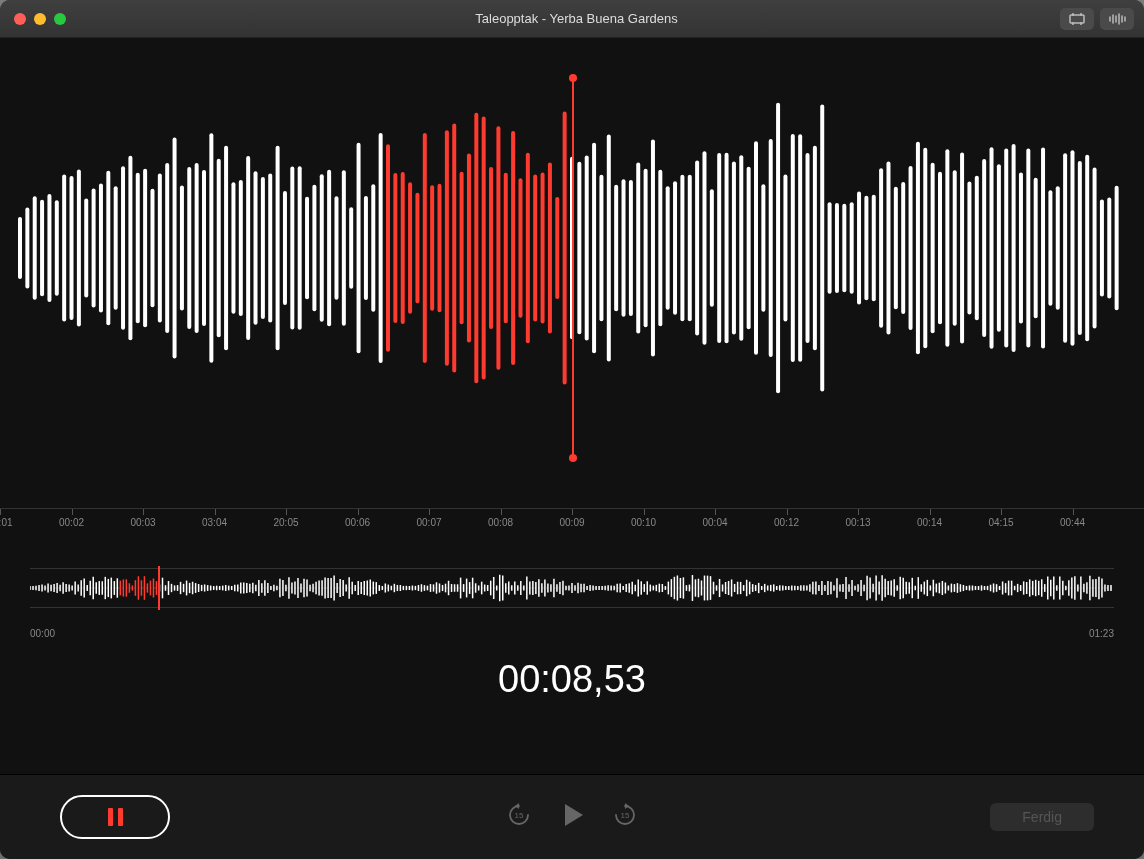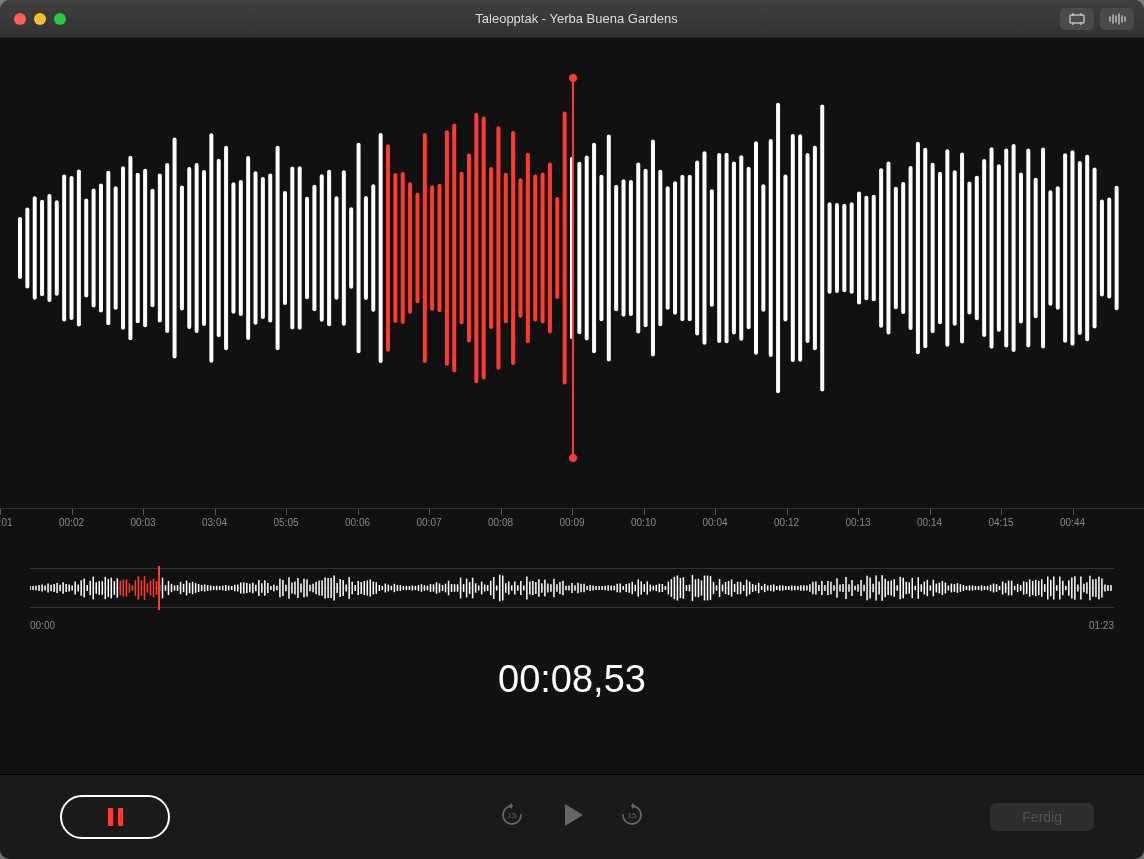--- a/index.html
+++ b/index.html
@@ -140,21 +140,21 @@
     position: absolute;
     top: -3px; bottom: -3px;
     width: 2px;
     background: #ff3b30;
   }
   .overview-labels {
     display: flex;
     justify-content: space-between;
     font-size: 10px;
     color: #888;
-    margin-top: 12px;
+    margin-top: 20px;
     gap: 22px;
   }
   .time-display {
     position: absolute;
     top: 620px;
     left: 0; right: 0;
     text-align: center;
     color: #fff;
     font-size: 38px;
     font-weight: 400;
@@ -187,21 +187,21 @@
     height: 18px;
     background: #ff3b30;
     border-radius: 1px;
   }
   .center-controls {
     position: absolute;
     left: 50%;
     transform: translateX(-50%);
     display: flex;
     align-items: center;
-    gap: 31px;
+    gap: 24px;
   }
   .skip-btn, .play-btn {
     color: #666;
     cursor: pointer;
   }
   .skip-btn svg { width: 28px; height: 28px; }
   .play-btn svg { width: 30px; height: 30px; }
   .done-btn {
     position: absolute;
     right: 50px;
@@ -405,21 +405,21 @@
         <div class="rtick">
           <span>00:02</span>
         </div>
         <div class="rtick">
           <span>00:03</span>
         </div>
         <div class="rtick">
           <span>03:04</span>
         </div>
         <div class="rtick">
-          <span>05:05</span>
+          <span>20:05</span>
         </div>
         <div class="rtick">
           <span>00:06</span>
         </div>
         <div class="rtick">
           <span>00:07</span>
         </div>
         <div class="rtick">
           <span>00:08</span>
         </div>

